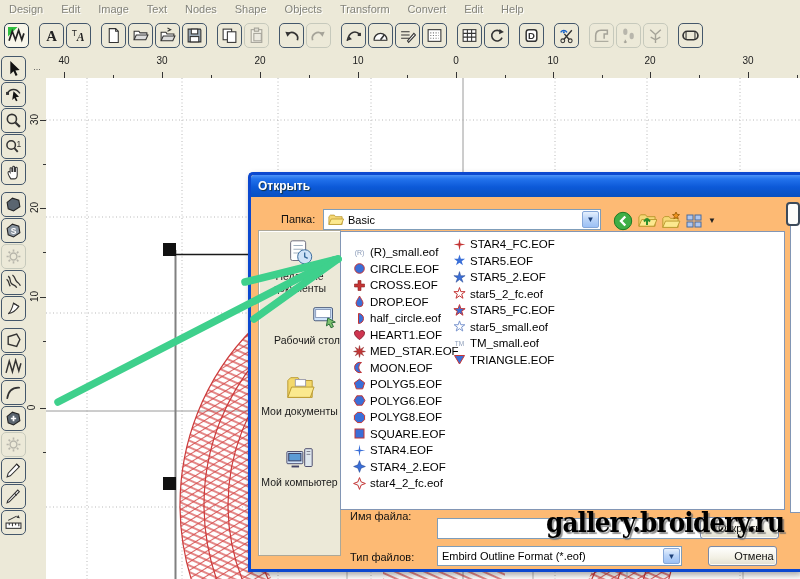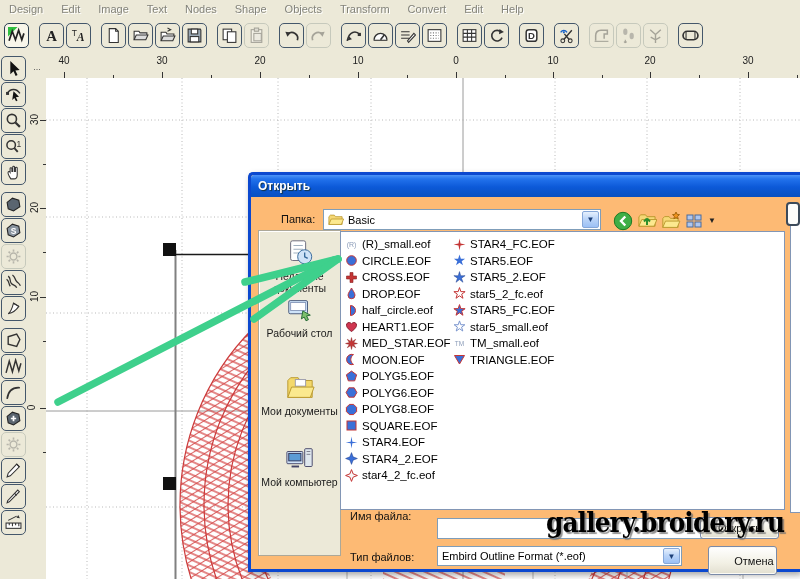--- a/index.html
+++ b/index.html
@@ -491,41 +491,41 @@
           <span class="nav-caret">▼</span>
         </div>
 
       <div class="places" id="places">
           <div class="place" style="top: 7px;"><svg viewBox="0 0 32 32">
               <rect x="6" y="3" width="16" height="21" rx="2" fill="#fff" stroke="#667"></rect>
               <path d="M9 8h10M9 12h10M9 16h6" stroke="#9ab"></path>
               <circle cx="21" cy="20" r="7.5" fill="#cfe2f7" stroke="#369"></circle>
               <path d="M21 15.5v4.5l3.2 1.8" stroke="#369" stroke-width="1.4" fill="none"></path>
             </svg><div class="plabel">Недавние документы</div></div>
-          <div class="place" style="top: 64px;"><svg viewBox="0 0 32 32">
+          <div class="place" style="top: 71px; text-align: right;"><svg viewBox="0 0 32 32">
               <rect x="4" y="6" width="20" height="14" rx="1.5" fill="#cfe4fa" stroke="#457"></rect>
               <rect x="6" y="8" width="16" height="8.5" fill="#fff" stroke="#89b"></rect>
               <path d="M19 17l8 4.5-4 .8 2 4-2.6 1.2-2-4-2.9 2z" fill="#7cc06d" stroke="#263"></path>
             </svg><div class="plabel">Рабочий стол</div></div>
           <div class="place" style="top: 213px;"><svg viewBox="0 0 32 32">
               <rect x="2" y="8" width="17" height="13" rx="1" fill="#cfe4fa" stroke="#446"></rect>
               <rect x="4" y="10" width="13" height="8" fill="#5b9bd5" stroke="#335"></rect>
               <path d="M7 24h8" stroke="#446" stroke-width="2"></path>
               <rect x="21" y="5" width="8" height="19" rx="1" fill="#dfe7ee" stroke="#446"></rect>
               <path d="M23 8h4M23 11h4" stroke="#778"></path>
             </svg><div class="plabel">Мой компьютер</div></div>
           <div class="place" style="top: 142px;"><svg viewBox="0 0 32 32">
               <path d="M3 26V8l3-3h8l2 3h13v18z" fill="#f3d86b" stroke="#b9972c"></path>
               <rect x="11" y="7" width="11" height="7" fill="#fff" stroke="#99a"></rect>
               <path d="M3 26l4-11h24l-4 11z" fill="#fbe98e" stroke="#b9972c"></path>
             </svg><div class="plabel">Мои документы</div></div>
         </div>
 
       <div class="filelist" id="filelist">
-          <div class="fcol" style="left: 4px;">
+          <div class="fcol" style="left: 12px; margin-top: 8px;">
             <div class="frow">
               <svg viewBox="0 0 13 13">
                 <text x="6.5" y="9" font-size="7" text-anchor="middle" fill="#8a9bb8">(R)</text>
               </svg>
               <span class="fname">(R)_small.eof</span>
             </div>
             <div class="frow">
               <svg viewBox="0 0 13 13">
                 <circle cx="6.5" cy="6.5" r="4.8" fill="#3a6fd8" stroke="#c43535"></circle>
               </svg>
@@ -663,21 +663,21 @@
         </div>
 
       <span class="dlg-label" style="left:99px;top:313px;">Имя файла:</span>
       <input class="textinput" style="left: 186px; top: 321px; width: 304px; height: 21px;" value="">
       <span class="dlg-label" style="left:99px;top:354px;">Тип файлов:</span>
       <div class="combo" style="left:186px;top:349px;width:245px;height:20px;">
         <span class="ctext">Embird Outline Format (*.eof)</span>
         <span class="drop">▼</span>
       </div>
       <div class="xp-btn" style="left:449px;top:320px;width:79px;height:22px;">Открыть</div>
-      <div class="xp-btn" style="left:457px;top:349px;width:69px;height:29px;padding-left:23px;">Отмена</div>
+      <div class="xp-btn" style="left:457px;top:349px;width:69px;height:20px;padding-left:23px;">Отмена</div>
     </div>
   </div>
 
   <div class="preview-pane"></div>
   <div class="partial-btn"></div>
 
   <div class="watermark">gallery.broidery.ru</div>
 
   <svg class="arrow-overlay" id="arrowsvg">
       <g stroke="#3ed08c" stroke-width="7.5" stroke-linecap="round" fill="none">

